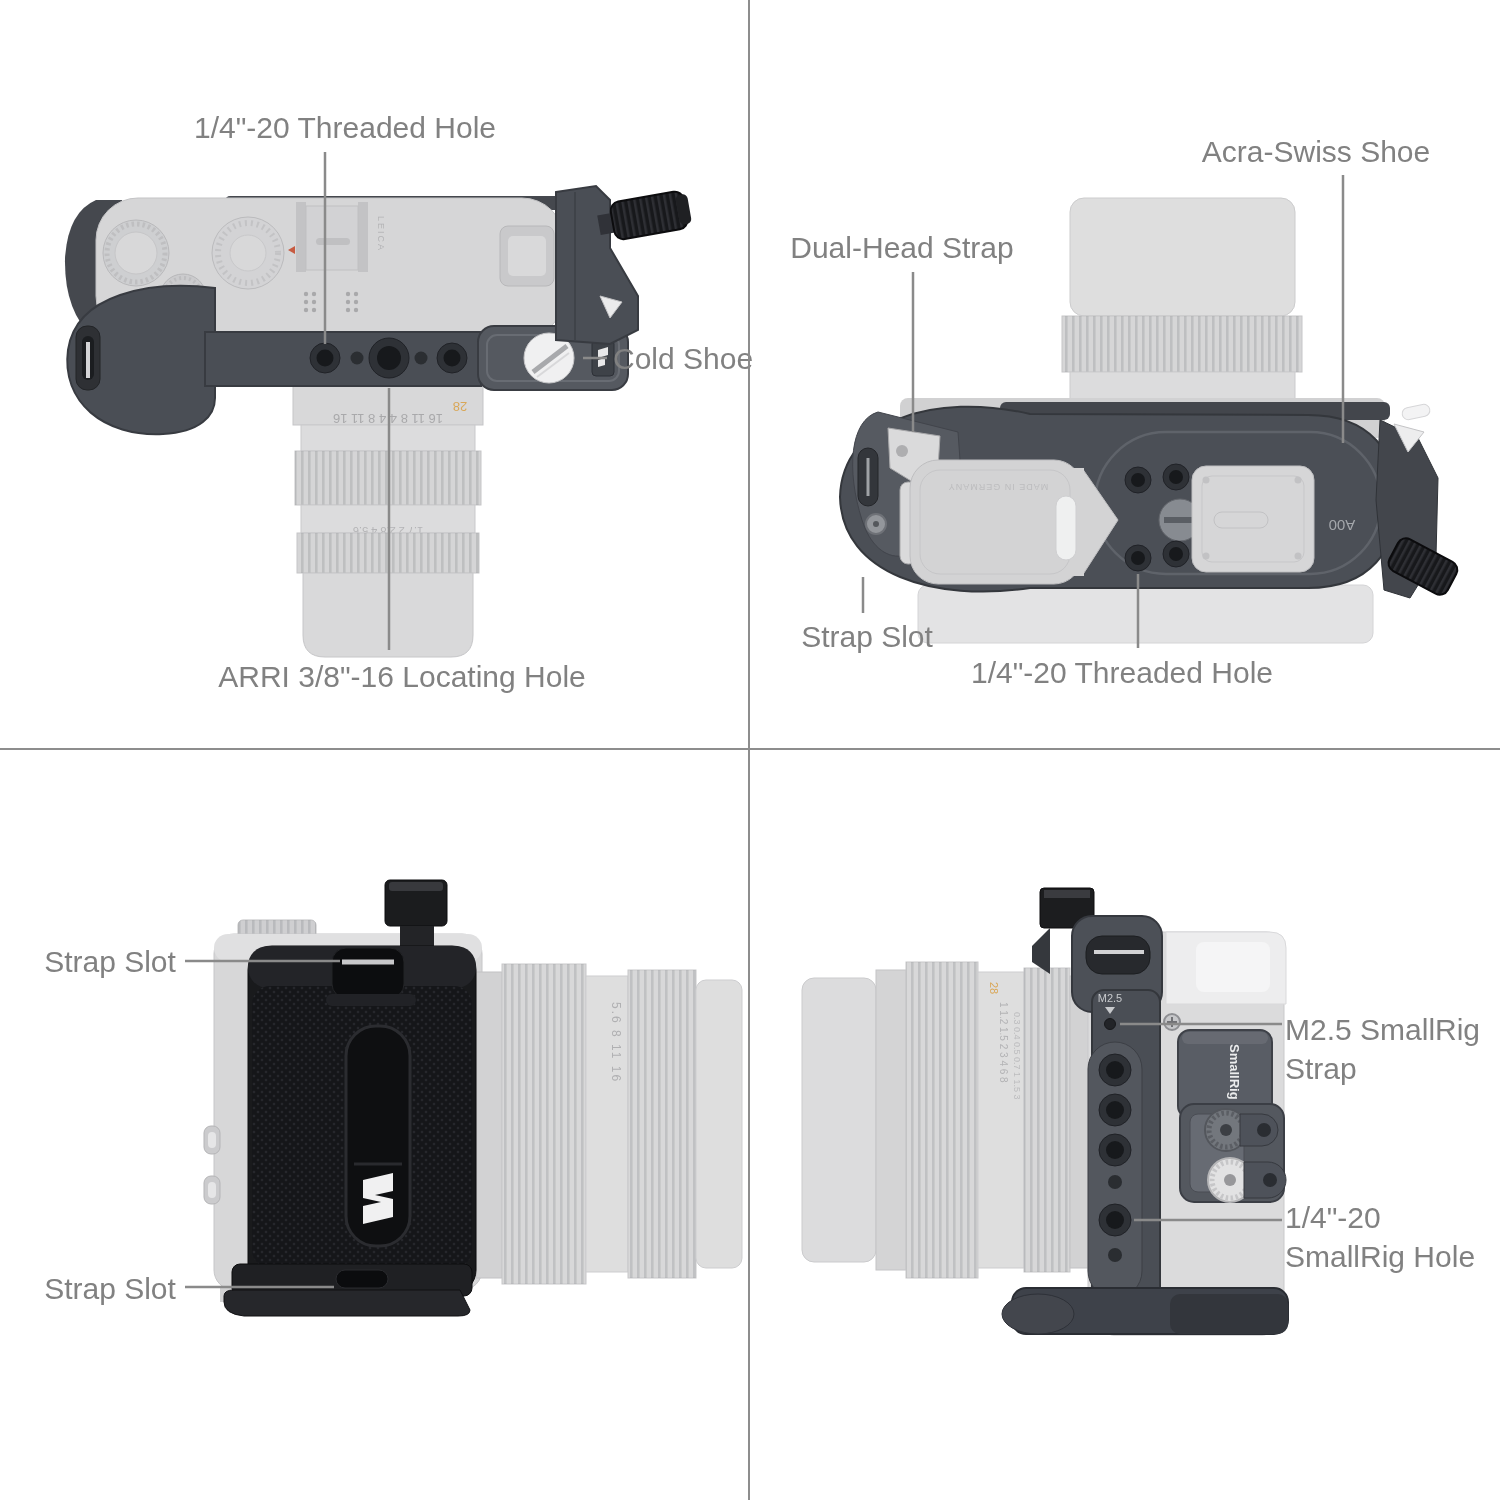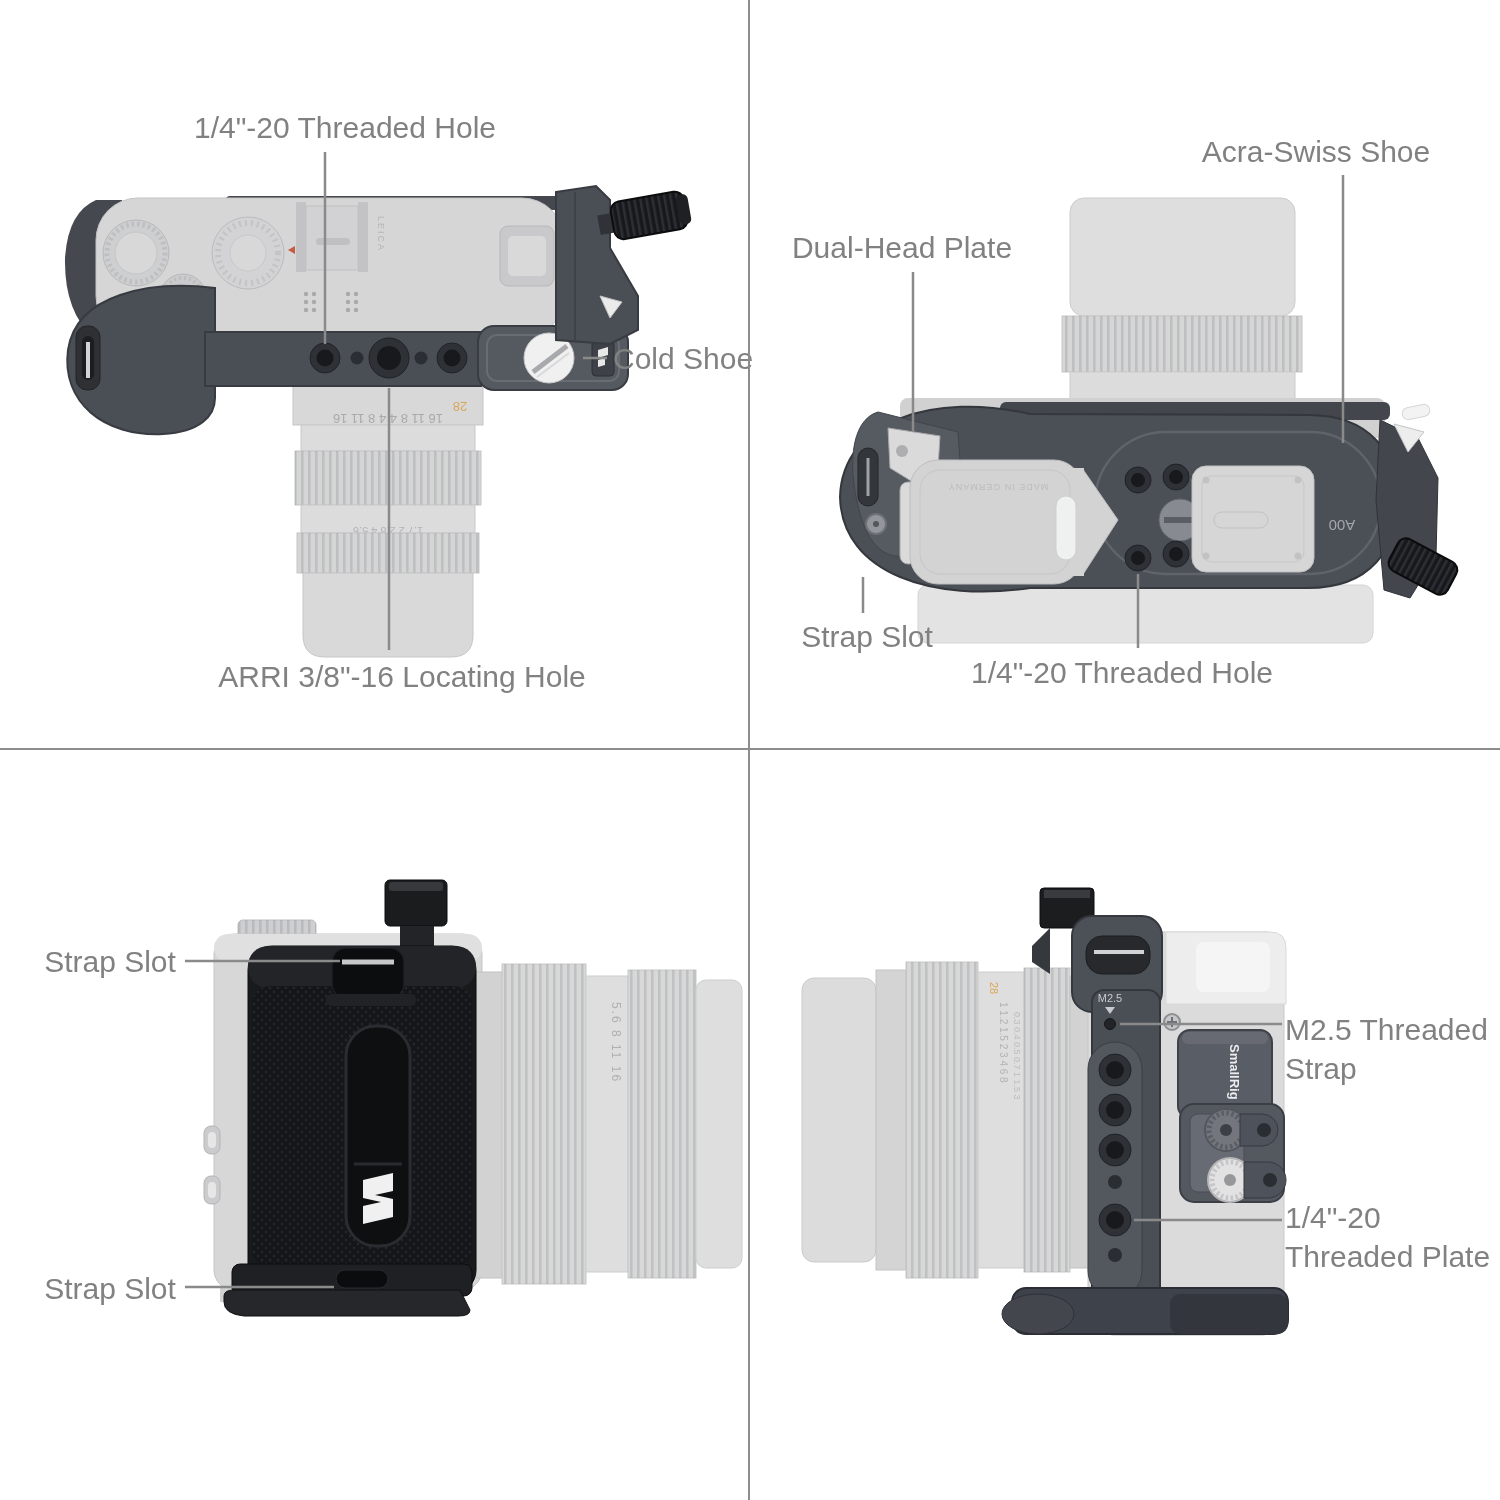--- a/index.html
+++ b/index.html
@@ -307,31 +307,31 @@
       <line x1="370" y1="274" x2="532" y2="274"></line>
       <line x1="384" y1="470" x2="532" y2="470"></line>
     </g>
   </svg>
 
   <div class="lbl center" style="left:345px;top:127px">1/4"-20 Threaded Hole</div>
   <div class="lbl vcenter" style="left:613px;top:358px">Cold Shoe</div>
   <div class="lbl center" style="left:402px;top:676px">ARRI 3/8"-16 Locating Hole</div>
 
   <div class="lbl center" style="left:1316px;top:151px">Acra-Swiss Shoe</div>
-  <div class="lbl center" style="left:902px;top:247px">Dual-Head Plate</div>
+  <div class="lbl center" style="left:902px;top:247px">Dual-Head Strap</div>
   <div class="lbl center" style="left:867px;top:636px">Strap Slot</div>
   <div class="lbl center" style="left:1122px;top:672px">1/4"-20 Threaded Hole</div>
 
   <div class="lbl center" style="left:110px;top:961px">Strap Slot</div>
   <div class="lbl center" style="left:110px;top:1288px">Strap Slot</div>
 
   <div class="lbl" style="left:1285px;top:1010px">
-    <div>M2.5 Threaded</div>
+    <div>M2.5 SmallRig</div>
     <div>Strap</div>
   </div>
   <div class="lbl" style="left:1285px;top:1198px">
     <div>1/4"-20</div>
-    <div>Threaded Plate</div>
+    <div>SmallRig Hole</div>
   </div>
 
   <div class="divider v"></div>
   <div class="divider h"></div>
 </div>
 
 </body></html>

